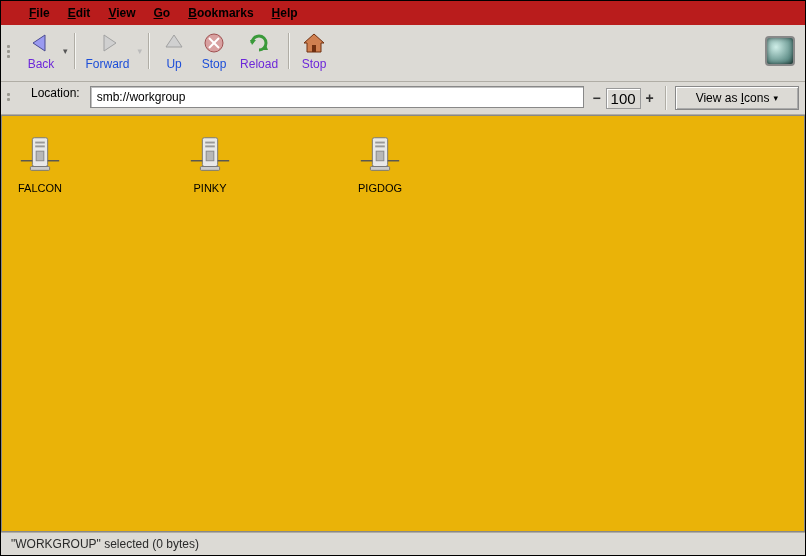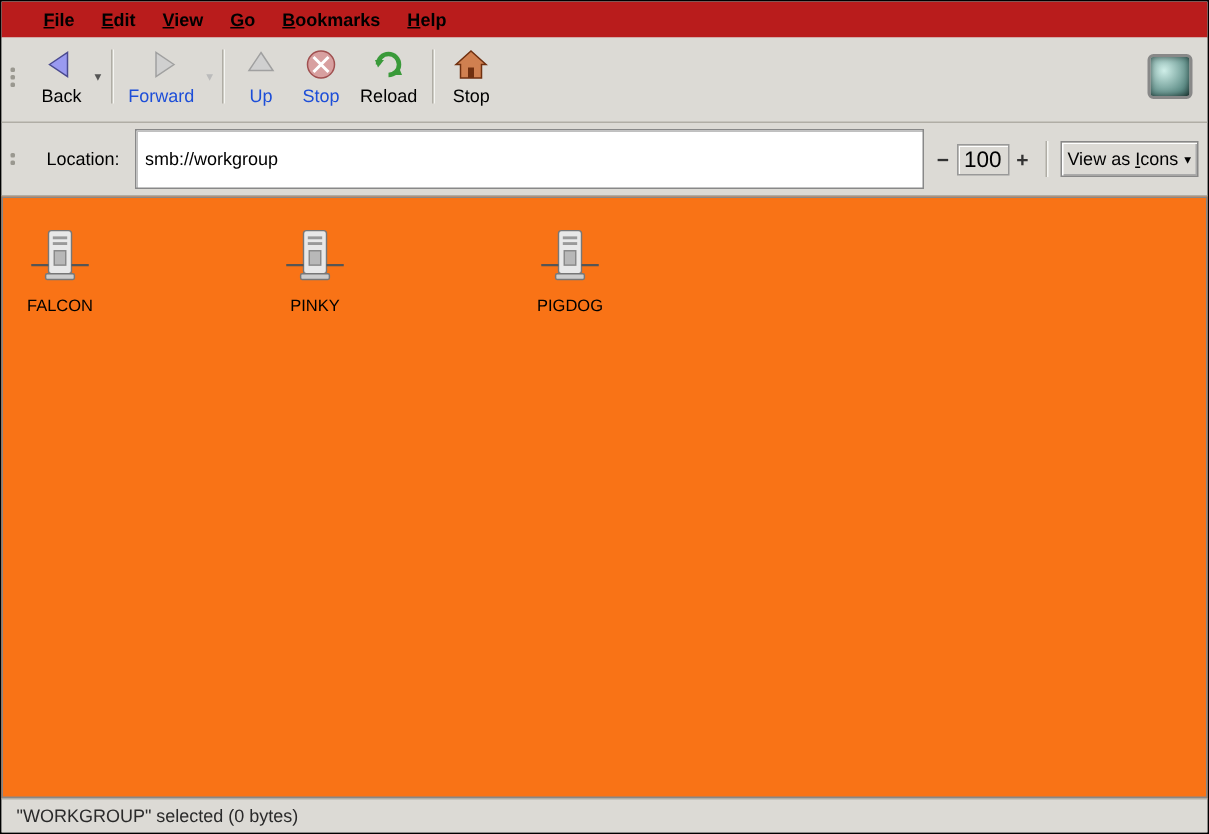--- a/index.html
+++ b/index.html
@@ -44,21 +44,21 @@
   }
   .tool-grip div { width: 3px; height: 3px; background: #9a9890; border-radius: 1px; }
   .tool-btn {
     display: flex;
     flex-direction: column;
     align-items: center;
     justify-content: flex-start;
     padding: 2px 6px;
     min-width: 40px;
     gap: 2px;
-    color: #000000;
+    color: #6d28d9;
   }
   .tool-btn.disabled { color: #1d4ed8; }
   .tool-btn svg { width: 24px; height: 24px; }
   .tool-sep { width: 2px; height: 36px; border-left: 1px solid #b0ada5; border-right: 1px solid #f5f5f2; margin: 0 4px; }
   .tool-drop {
     display: flex;
     flex-direction: column;
     justify-content: center;
     padding: 0 2px;
     font-size: 9px;
@@ -69,33 +69,32 @@
   .throbber {
     width: 30px; height: 30px;
     border: 2px solid #888;
     border-radius: 4px;
     background: radial-gradient(circle at 35% 35%, #cfeee8, #5f8e88 70%, #2a4d48);
     box-shadow: inset 0 0 4px rgba(0,0,0,0.5);
     margin-right: 4px;
   }
   .location-row {
     display: flex;
-    align-items: center;
     background: #dcdad5;
     padding: 4px 6px;
     gap: 6px;
     border-bottom: 1px solid #b0ada5;
   }
   .loc-label { padding: 0 4px; }
   .loc-input {
     flex: 1;
     background: #fff;
     border: 1px solid #888;
     box-shadow: inset 1px 1px 0 #c0c0c0;
-    height: 40px;
+    height: 22px;
     padding: 2px 6px;
     font-family: inherit;
     font-size: 12px;
   }
   .zoom-ctrl {
     display: flex;
     align-items: center;
     gap: 2px;
   }
   .zoom-btn {
@@ -110,29 +109,29 @@
     background: #dcdad5;
     font-size: 15px;
     padding: 1px 4px;
     box-shadow: inset 1px 1px 0 #fff;
   }
   .view-sep { width: 2px; height: 24px; border-left: 1px solid #b0ada5; border-right: 1px solid #f5f5f2; margin: 0 2px; }
   .view-btn {
     border: 1px solid #888;
     background: #dcdad5;
     box-shadow: 1px 1px 0 #fff inset, -1px -1px 0 #aaa inset;
-    padding: 4px 4px;
+    padding: 4px 20px;
     display: flex;
     align-items: center;
     gap: 4px;
   }
   .view-btn .accel { text-decoration: underline; }
   .content {
     flex: 1;
-    background: #f97316;
+    background: #eab308;
     border: 1px solid #888;
     margin: 0;
     overflow: auto;
     padding: 16px 8px;
     display: flex;
     gap: 110px;
     align-items: flex-start;
   }
   .host-item {
     display: flex;

